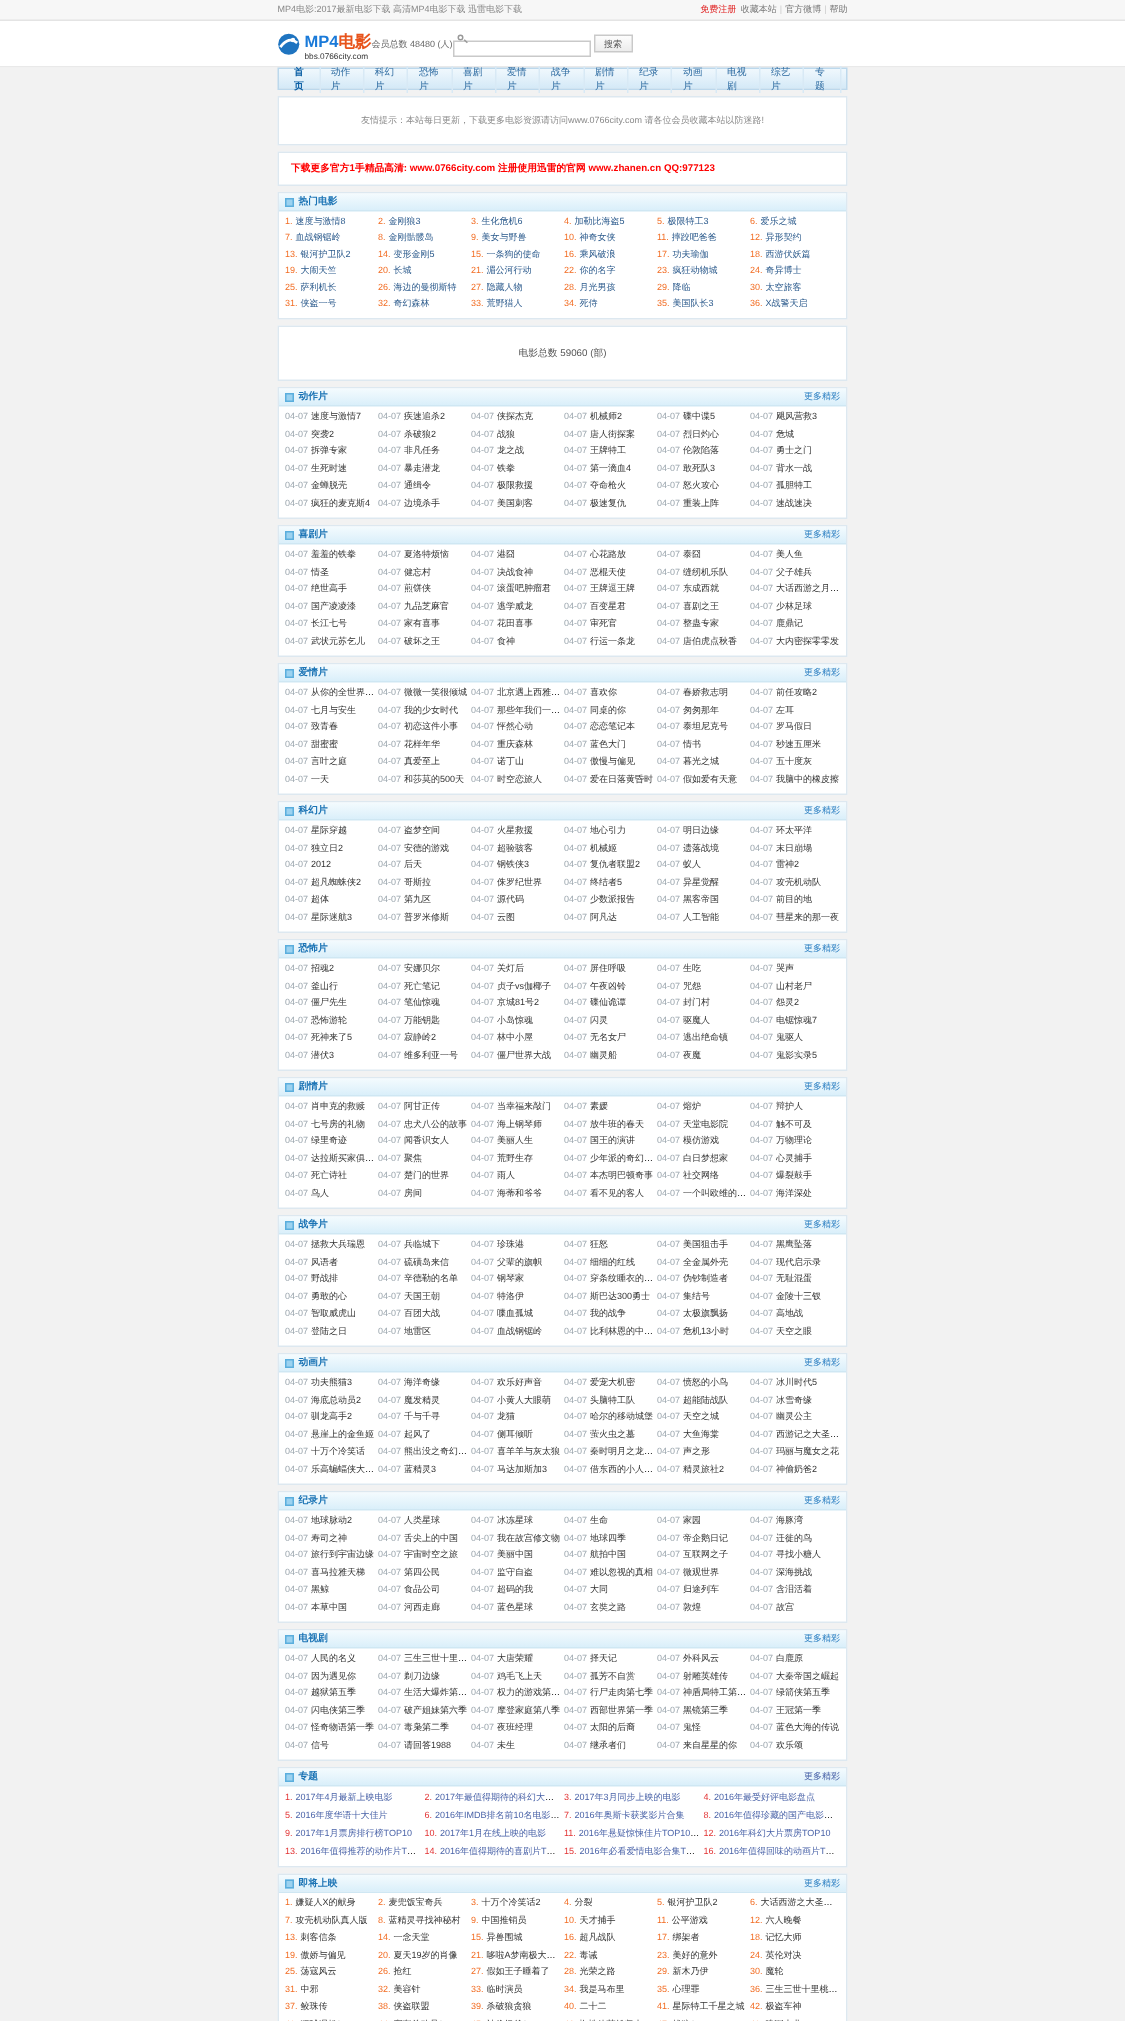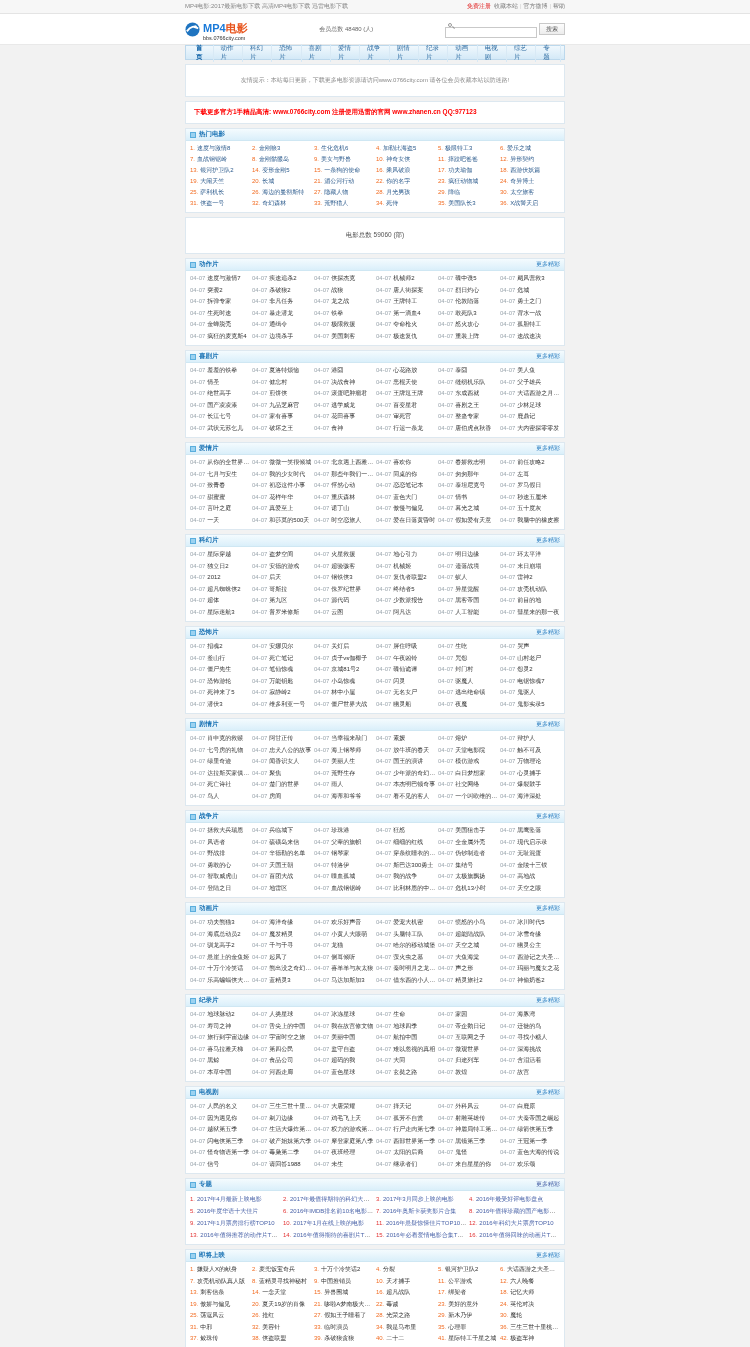--- a/index.html
+++ b/index.html
@@ -7,21 +7,21 @@
   a{text-decoration:none;cursor:pointer}
   .band{background:#f7f7f7;border-bottom:1px solid #e4e4e4}
   .wrap{width:380px;margin:0 auto}
   
   .topbar{height:13px;display:flex;justify-content:space-between;align-items:center;font-size:6px;color:#888}
   .topbar .reg{color:#e02222;margin-right:3px}
   .topbar a{color:#777}
   .topbar .sep{color:#ccc;margin:0 2px}
   
   .header-band{background:#ffffff;border-bottom:1px solid #e9e9e9}
-  .header{height:30px;display:flex;align-items:center;justify-content:space-between}
+  .header{height:30px;display:flex;align-items:center;justify-content:flex-start}
   .logo{display:flex;align-items:center;gap:3px}
   .logo-mp4{color:#1a7ad9;font-weight:bold;font-size:11px;letter-spacing:0px}
   .logo-dy{color:#e8541c;font-weight:bold;font-size:11px}
   .logo-domain{font-size:5.5px;color:#333;margin-top:-1px}
   .notice{font-size:6px;color:#666}
   .search{display:flex;align-items:center;gap:2px}
   .search .inp{position:relative}
   .search input{width:92px;height:11px;border:1px solid #c9c9c9;background:#fff;font-size:6px;padding:0 3px 0 10px;outline:none}
   .mag{position:absolute;left:3px;top:3px;width:4px;height:4px;border:1px solid #999;border-radius:50%}
   .mag:after{content:"";position:absolute;left:3px;top:3px;width:3px;height:1px;background:#999;transform:rotate(45deg)}

